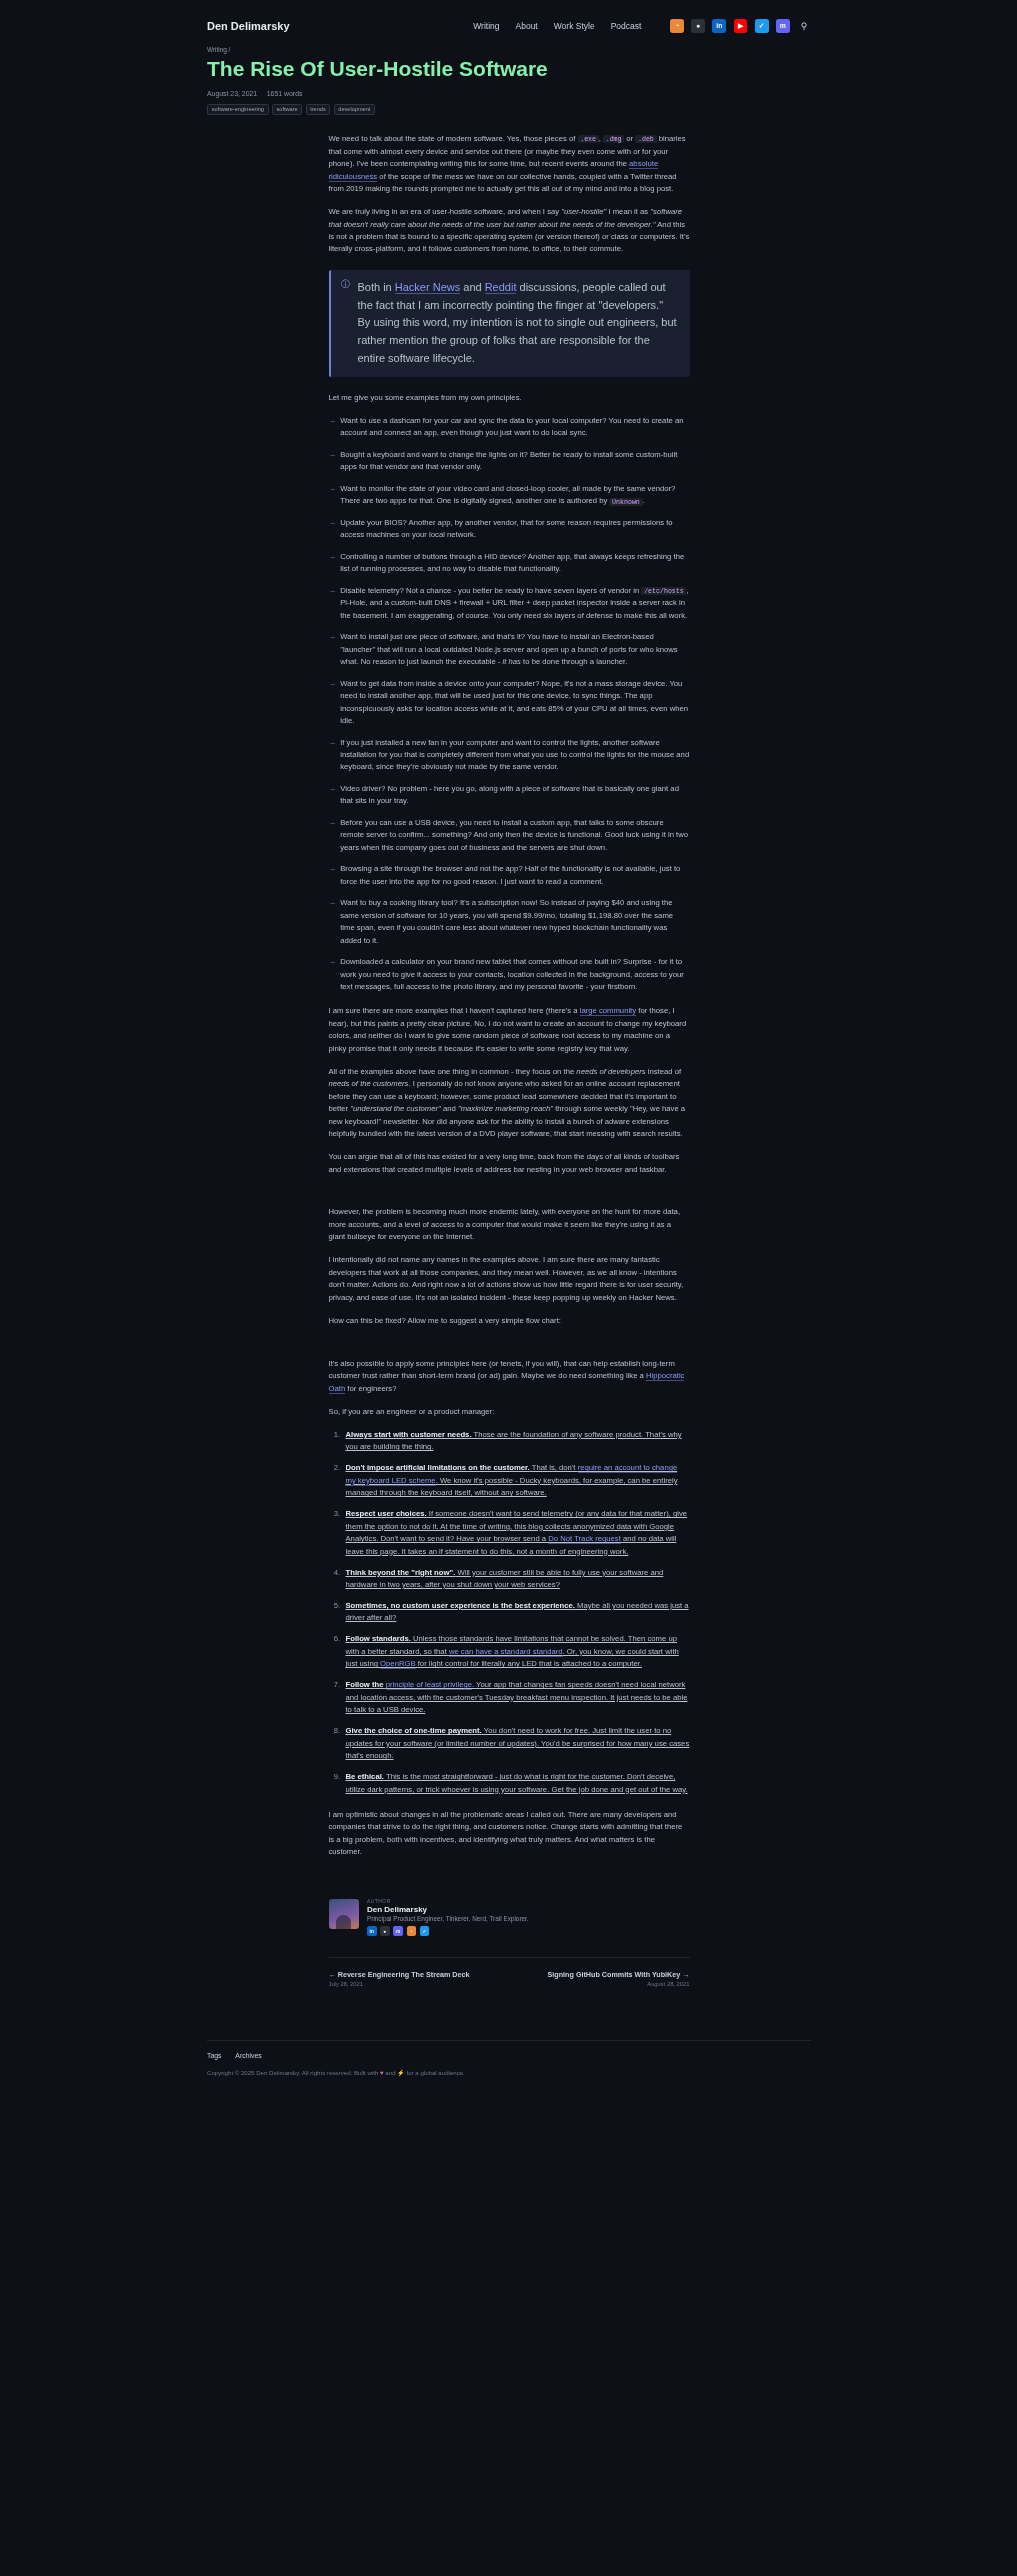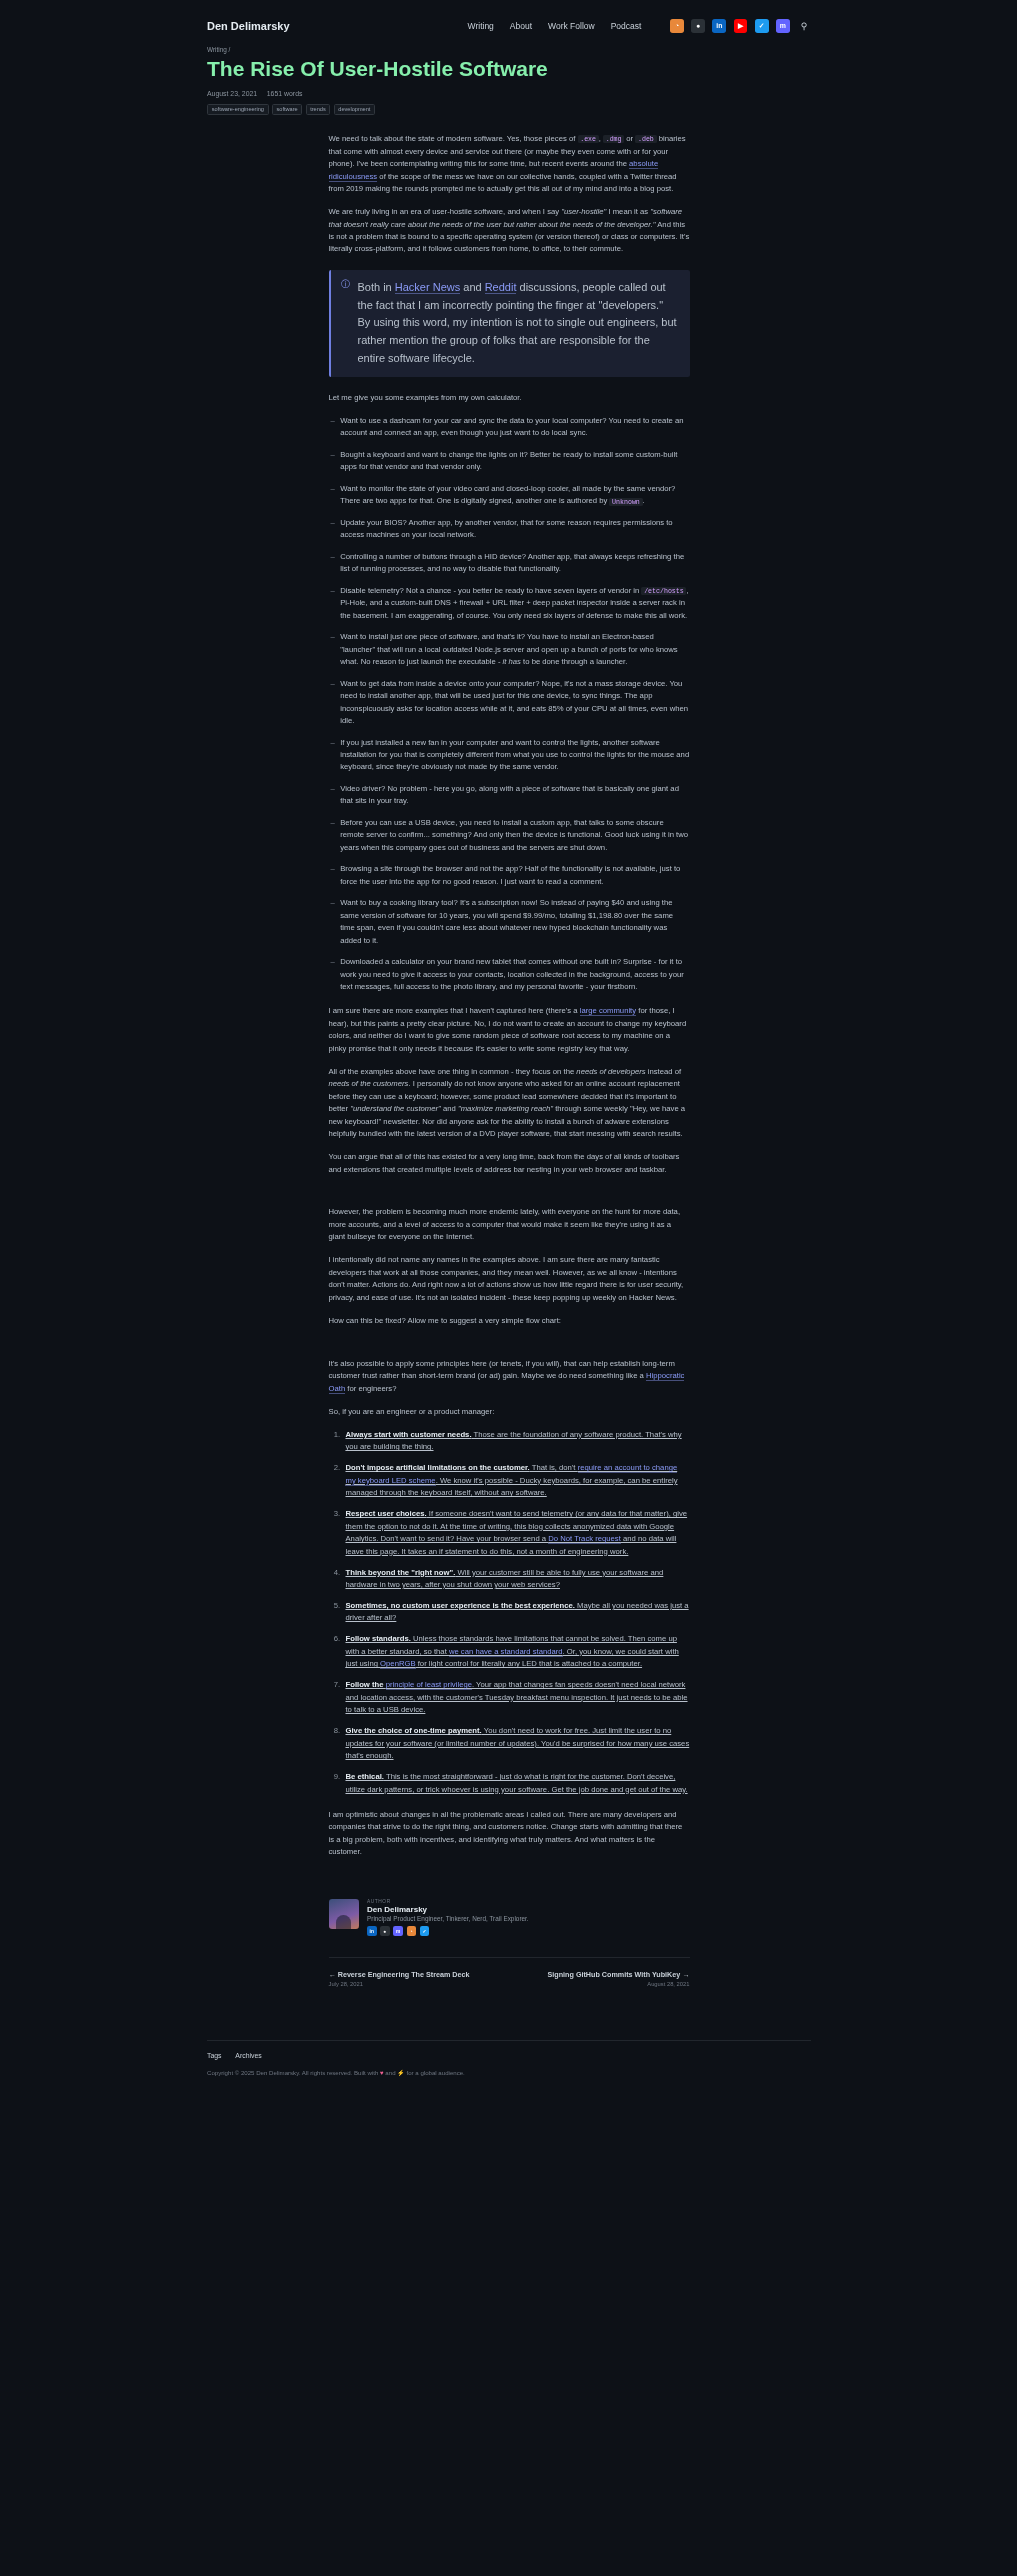--- a/index.html
+++ b/index.html
@@ -151,21 +151,21 @@
 </style>
 </head>
 <body>
 
 <header class="site-header">
   <div class="header-inner">
     <a class="brand" href="#">Den Delimarsky</a>
     <nav class="nav">
       <a class="nav-link" href="#">Writing</a>
       <a class="nav-link" href="#">About</a>
-      <a class="nav-link" href="#">Work Follow</a>
+      <a class="nav-link" href="#">Work Style</a>
       <a class="nav-link" href="#">Podcast</a>
       <span class="social">
         <span class="sq rss">◔</span>
         <span class="sq gh">●</span>
         <span class="sq li">in</span>
         <span class="sq yt">▶</span>
         <span class="sq tw">✓</span>
         <span class="sq ma">m</span>
         <span class="search-icon">⚲</span>
       </span>
@@ -200,21 +200,21 @@
       <span>We are truly living in an era of user-hostile software, and when I say </span><em>"user-hostile"</em><span> I mean it as </span><em>"software that doesn't really care about the needs of the user but rather about the needs of the developer."</em><span> And this is not a problem that is bound to a specific operating system (or version thereof) or class or computers. It's literally cross-platform, and it follows customers from home, to office, to their commute.</span>
     </p>
 
     <div class="callout">
       <span class="bulb">ⓘ</span>
       <p>
         <span>Both in </span><a href="#">Hacker News</a><span> and </span><a href="#">Reddit</a><span> discussions, people called out the fact that I am incorrectly pointing the finger at "developers." By using this word, my intention is not to single out engineers, but rather mention the group of folks that are responsible for the entire software lifecycle.</span>
       </p>
     </div>
 
-    <p>Let me give you some examples from my own calculator.</p>
+    <p>Let me give you some examples from my own principles.</p>
 
     <ul class="dashes">
       <li><span>Want to use a dashcam for your car and sync the data to your local computer? You need to create an account and connect an app, even though you just want to do local sync.</span></li>
       <li><span>Bought a keyboard and want to change the lights on it? Better be ready to install some custom-built apps for that vendor and that vendor only.</span></li>
       <li><span>Want to monitor the state of your video card and closed-loop cooler, all made by the same vendor? There are two apps for that. One is digitally signed, another one is authored by </span><code class="ic">Unknown</code><span>.</span></li>
       <li><span>Update your BIOS? Another app, by another vendor, that for some reason requires permissions to access machines on your local network.</span></li>
       <li><span>Controlling a number of buttons through a HID device? Another app, that always keeps refreshing the list of running processes, and no way to disable that functionality.</span></li>
       <li><span>Disable telemetry? Not a chance - you better be ready to have seven layers of vendor in </span><code class="ic">/etc/hosts</code><span>, Pi-Hole, and a custom-built DNS + firewall + URL filter + deep packet inspector inside a server rack in the basement. I am exaggerating, of course. You only need six layers of defense to make this all work.</span></li>
       <li><span>Want to install just one piece of software, and that's it? You have to install an Electron-based "launcher" that will run a local outdated Node.js server and open up a bunch of ports for who knows what. No reason to just launch the executable - </span><em>it has</em><span> to be done through a launcher.</span></li>
       <li><span>Want to get data from inside a device onto your computer? Nope, it's not a mass storage device. You need to install another app, that will be used just for this one device, to sync things. The app inconspicuously asks for location access while at it, and eats 85% of your CPU at all times, even when idle.</span></li>

